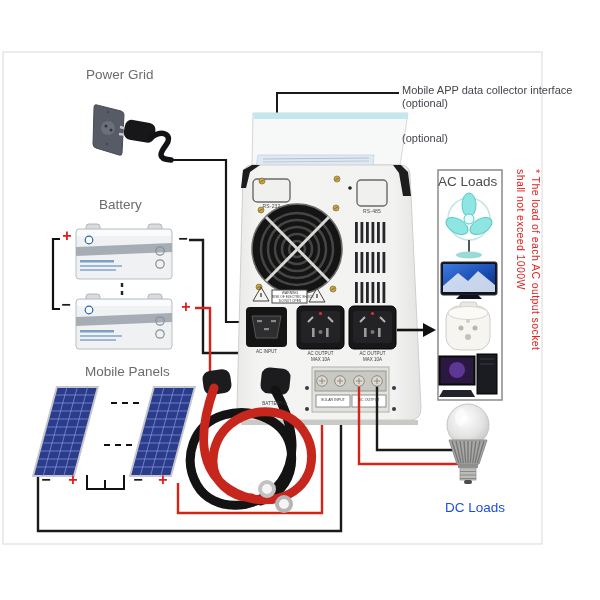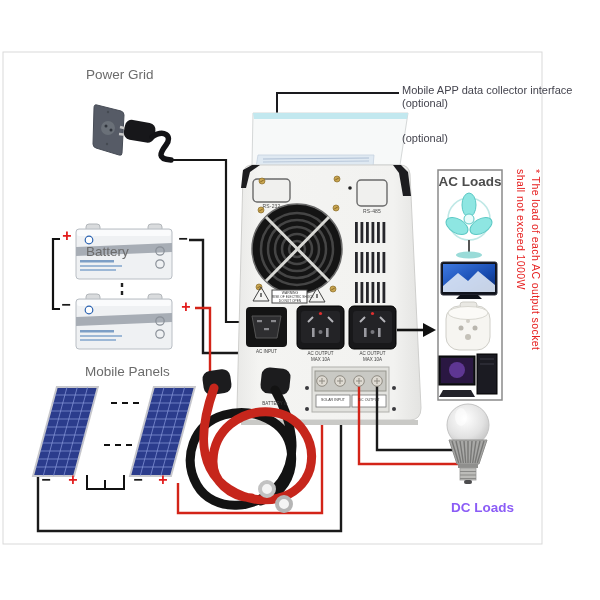--- a/index.html
+++ b/index.html
@@ -11,21 +11,21 @@
   .ann{font-size:11px;color:#44444e;}
   .tiny{font-size:5px;color:#4a4a4a;text-align:center;letter-spacing:.2px;}
   .micro{font-size:4.5px;color:#3c3c3c;text-align:center;line-height:5.5px;}
   .nano{font-size:3.6px;color:#333;text-align:center;line-height:4.4px;}
   .pol{position:absolute;width:16px;text-align:center;font-size:16px;font-weight:bold;
        color:#1a1a1a;line-height:16px;}
   .pol.red{color:#e21b1b;}
   .vnote{position:absolute;left:512px;top:169px;width:31px;height:260px;
          writing-mode:vertical-rl;font-size:10.5px;line-height:15.5px;
          color:#e62020;letter-spacing:.4px;}
-  .center{text-align:center;font-weight:bold;}
+  .center{text-align:left;}
 </style>
 </head>
 <body>
 
 <div id="canvas">
 
 <svg width="600" height="600" viewBox="0 0 600 600">
   <defs>
     <radialGradient id="gBulb" cx="42%" cy="35%" r="75%">
       <stop offset="0%" stop-color="#ffffff"></stop>
@@ -322,24 +322,24 @@
       <line x1="484" y1="441" x2="477.3" y2="463"></line>
     </g>
     <rect x="458" y="464" width="20" height="4" fill="#8f8f8d"></rect>
     <rect x="460" y="468" width="16" height="12" fill="#bcbcb9" stroke="#9a9a98" stroke-width="0.8"></rect>
     <path d="M460,471.5 h16 M460,475 h16 M460,478.5 h16" stroke="#8a8a88" stroke-width="1.2" fill="none"></path>
     <rect x="464" y="480" width="8" height="4" rx="2" fill="#4c4c4e"></rect>
   </g>
 </svg>
 
 <div class="t" style="left:86px;top:67px;">Power Grid</div>
-<div class="t" style="left:86px;top:197px;margin-top:47px;">Battery</div>
+<div class="t" style="left:99px;top:197px;">Battery</div>
 <div class="t" style="left:85px;top:364px;">Mobile Panels</div>
 <div class="t center" style="left:438px;top:174px;width:64px;color:#4c4c4c;">AC Loads</div>
-<div class="t center" style="left:445px;top:500px;width:75px;color:#8b5cf6;">DC Loads</div>
+<div class="t center" style="left:445px;top:500px;width:75px;color:#1d4ed8;">DC Loads</div>
 
 <div class="t ann" style="left:402px;top:84px;">Mobile APP data collector interface</div>
 <div class="t ann" style="left:402px;top:97px;">(optional)</div>
 <div class="t ann" style="left:402px;top:132px;">(optional)</div>
 
 <div class="vnote">
   <div>* The load of each AC output socket</div>
   <div>shall not exceed 1000W</div>
 </div>
 

